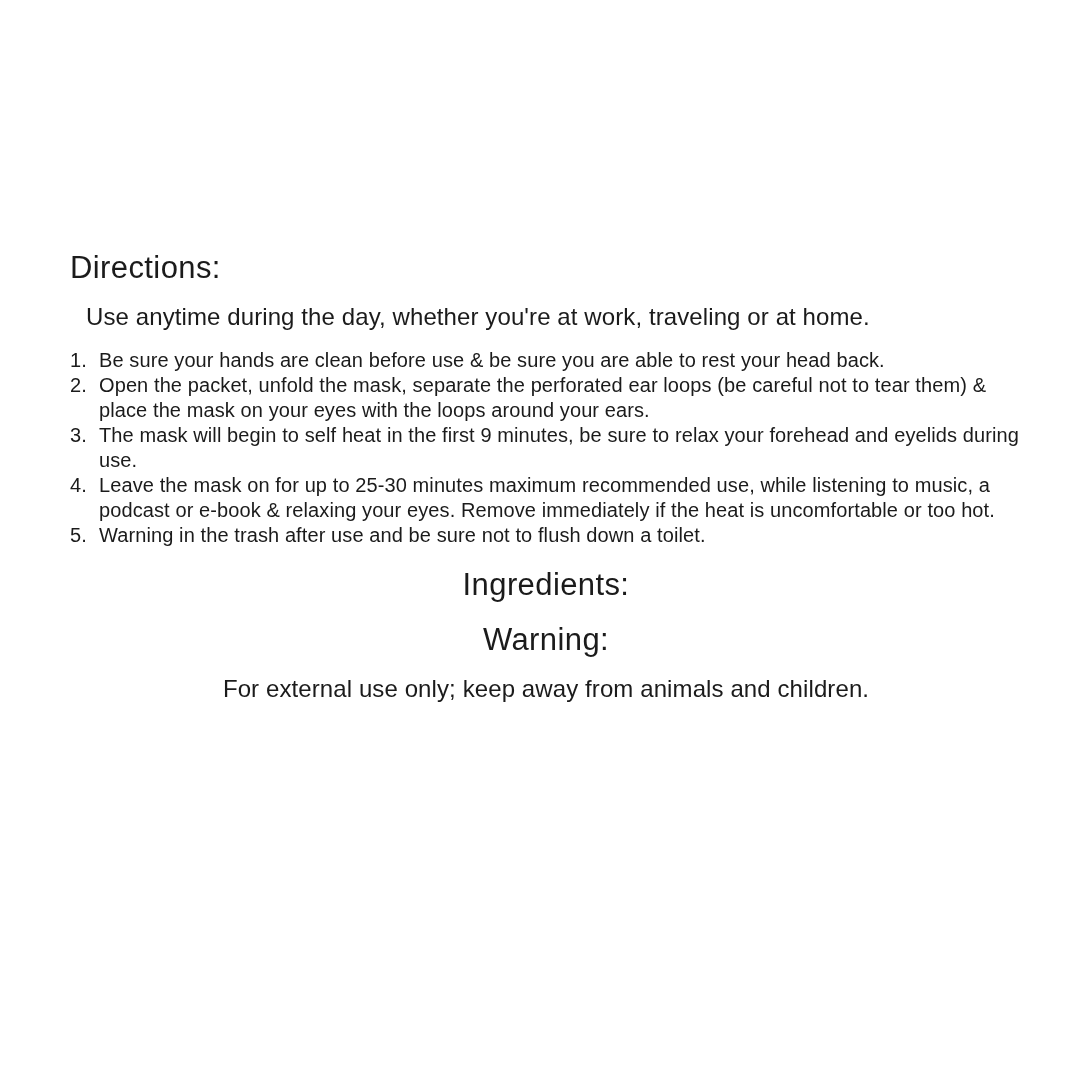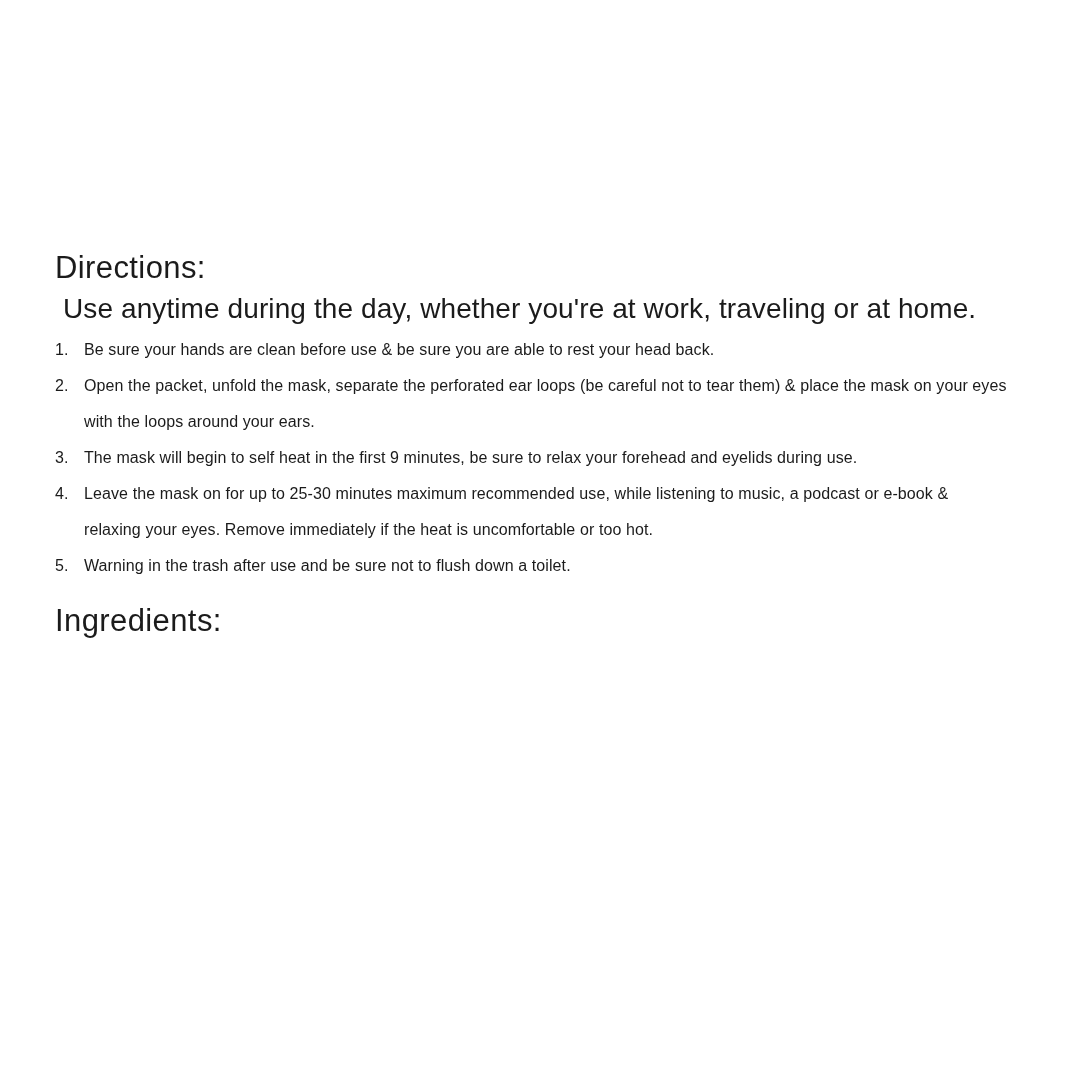--- a/index.html
+++ b/index.html
@@ -10,59 +10,60 @@
   body {
     width: 1080px;
     height: 1080px;
     position: relative;
     font-family: "Liberation Sans", sans-serif;
     color: #1b1b1b;
     overflow: hidden;
   }
   .label-block {
     position: absolute;
-    left: 55px;
+    left: 70px;
     top: 250px;
     width: 952px;
   }
   .section-heading {
     font-size: 31px;
     font-weight: 400;
     letter-spacing: 0.4px;
     margin: 0 0 7px 0;
     line-height: 36px;
   }
   .body-text {
-    font-size: 28px;
+    font-size: 24px;
     line-height: 30px;
     letter-spacing: 0.1px;
-    margin: 8px;
+    margin: 16px;
   }
   .steps-list {
     margin: 0;
     padding: 0;
     list-style: none;
     counter-reset: step;
   }
   .steps-list li {
     counter-increment: step;
     position: relative;
     padding-left: 29px;
-    font-size: 16px;
-    line-height: 36px;
+    font-size: 20px;
+    line-height: 25px;
     letter-spacing: 0.1px;
   }
   .steps-list li::before {
     content: counter(step) ".";
     position: absolute;
     left: 0;
     top: 0;
   }
   .section-gap {
     margin-top: 19px;
+    text-align: center;
   }
 </style>
 </head>
 <body>
 
 <div class="label-block">
 
   <section>
     <h2 class="section-heading">Directions:</h2>
     <p class="body-text">Use anytime during the day, whether you're at work, traveling or at home.</p>
@@ -72,14 +73,18 @@
       <li>The mask will begin to self heat in the first 9 minutes, be sure to relax your forehead and eyelids during use.</li>
       <li>Leave the mask on for up to 25-30 minutes maximum recommended use, while listening to music, a podcast or e-book &amp; relaxing your eyes. Remove immediately if the heat is uncomfortable or too hot.</li>
       <li>Warning in the trash after use and be sure not to flush down a toilet.</li>
     </ol>
   </section>
 
   <section class="section-gap">
     <h2 class="section-heading">Ingredients:</h2>
   </section>
 
+  <section class="section-gap">
+    <h2 class="section-heading">Warning:</h2>
+    <p class="body-text">For external use only; keep away from animals and children.</p>
+  </section>
 
 </div>
 
 </body></html>

